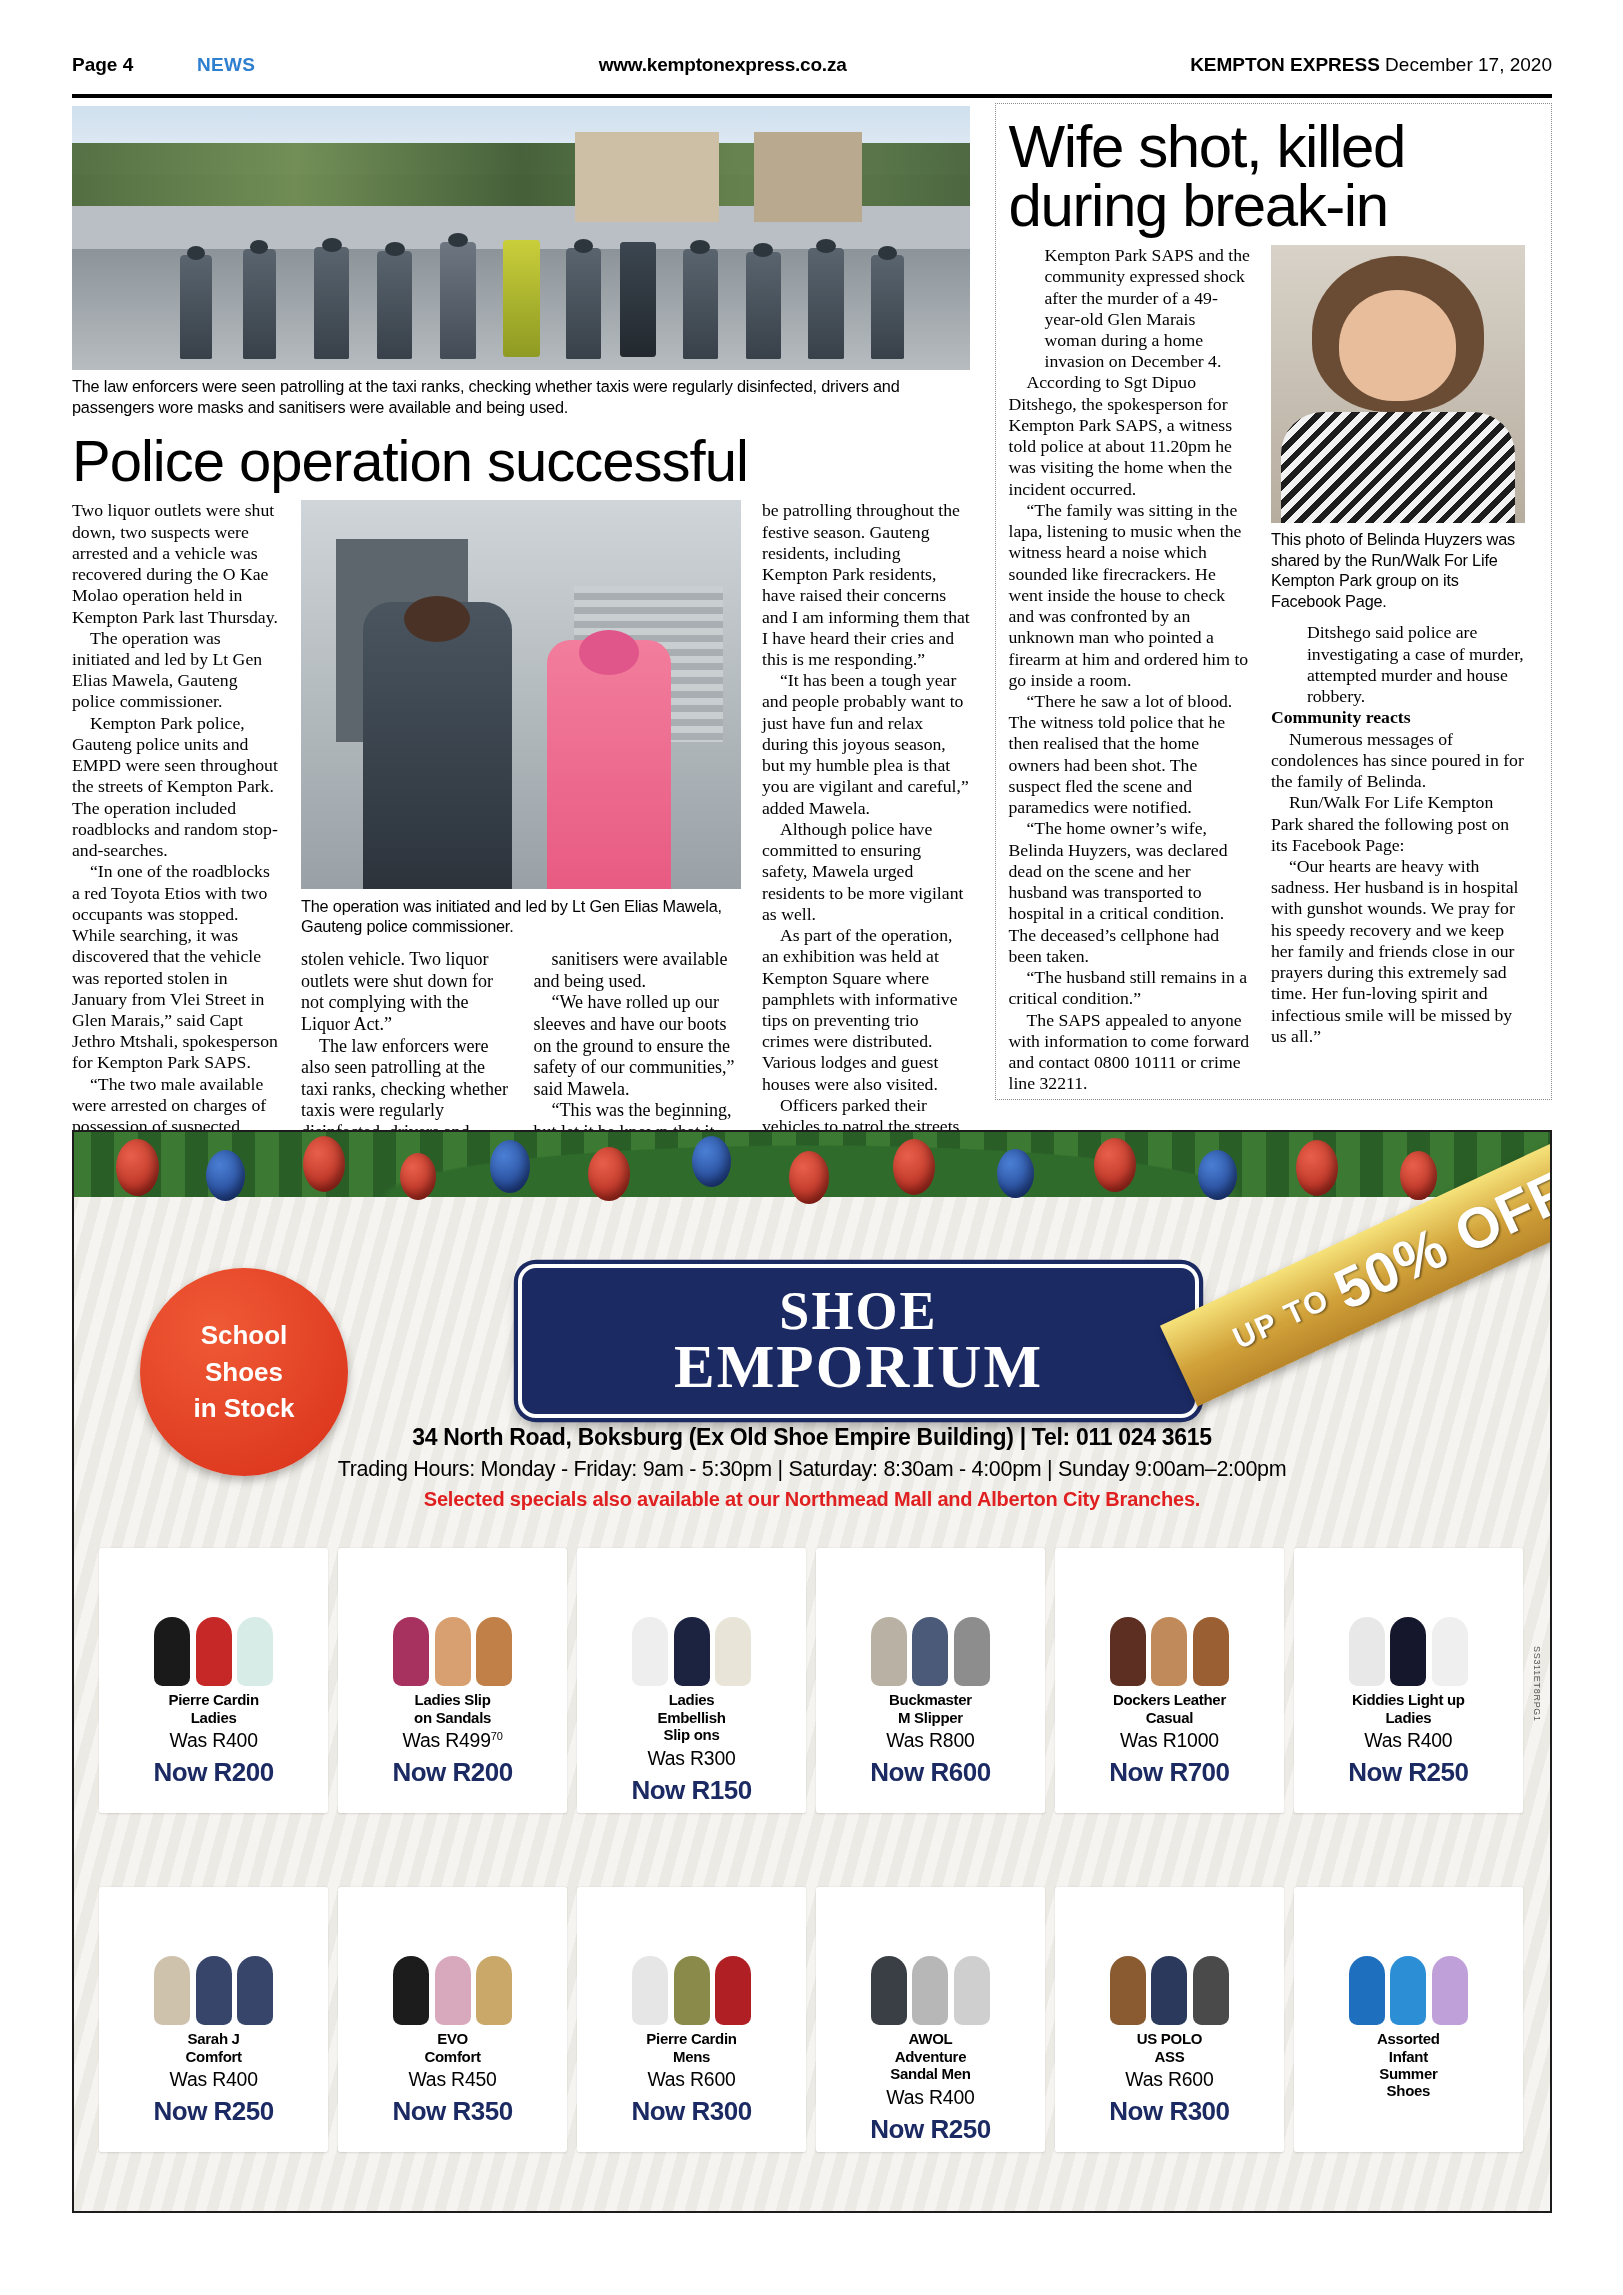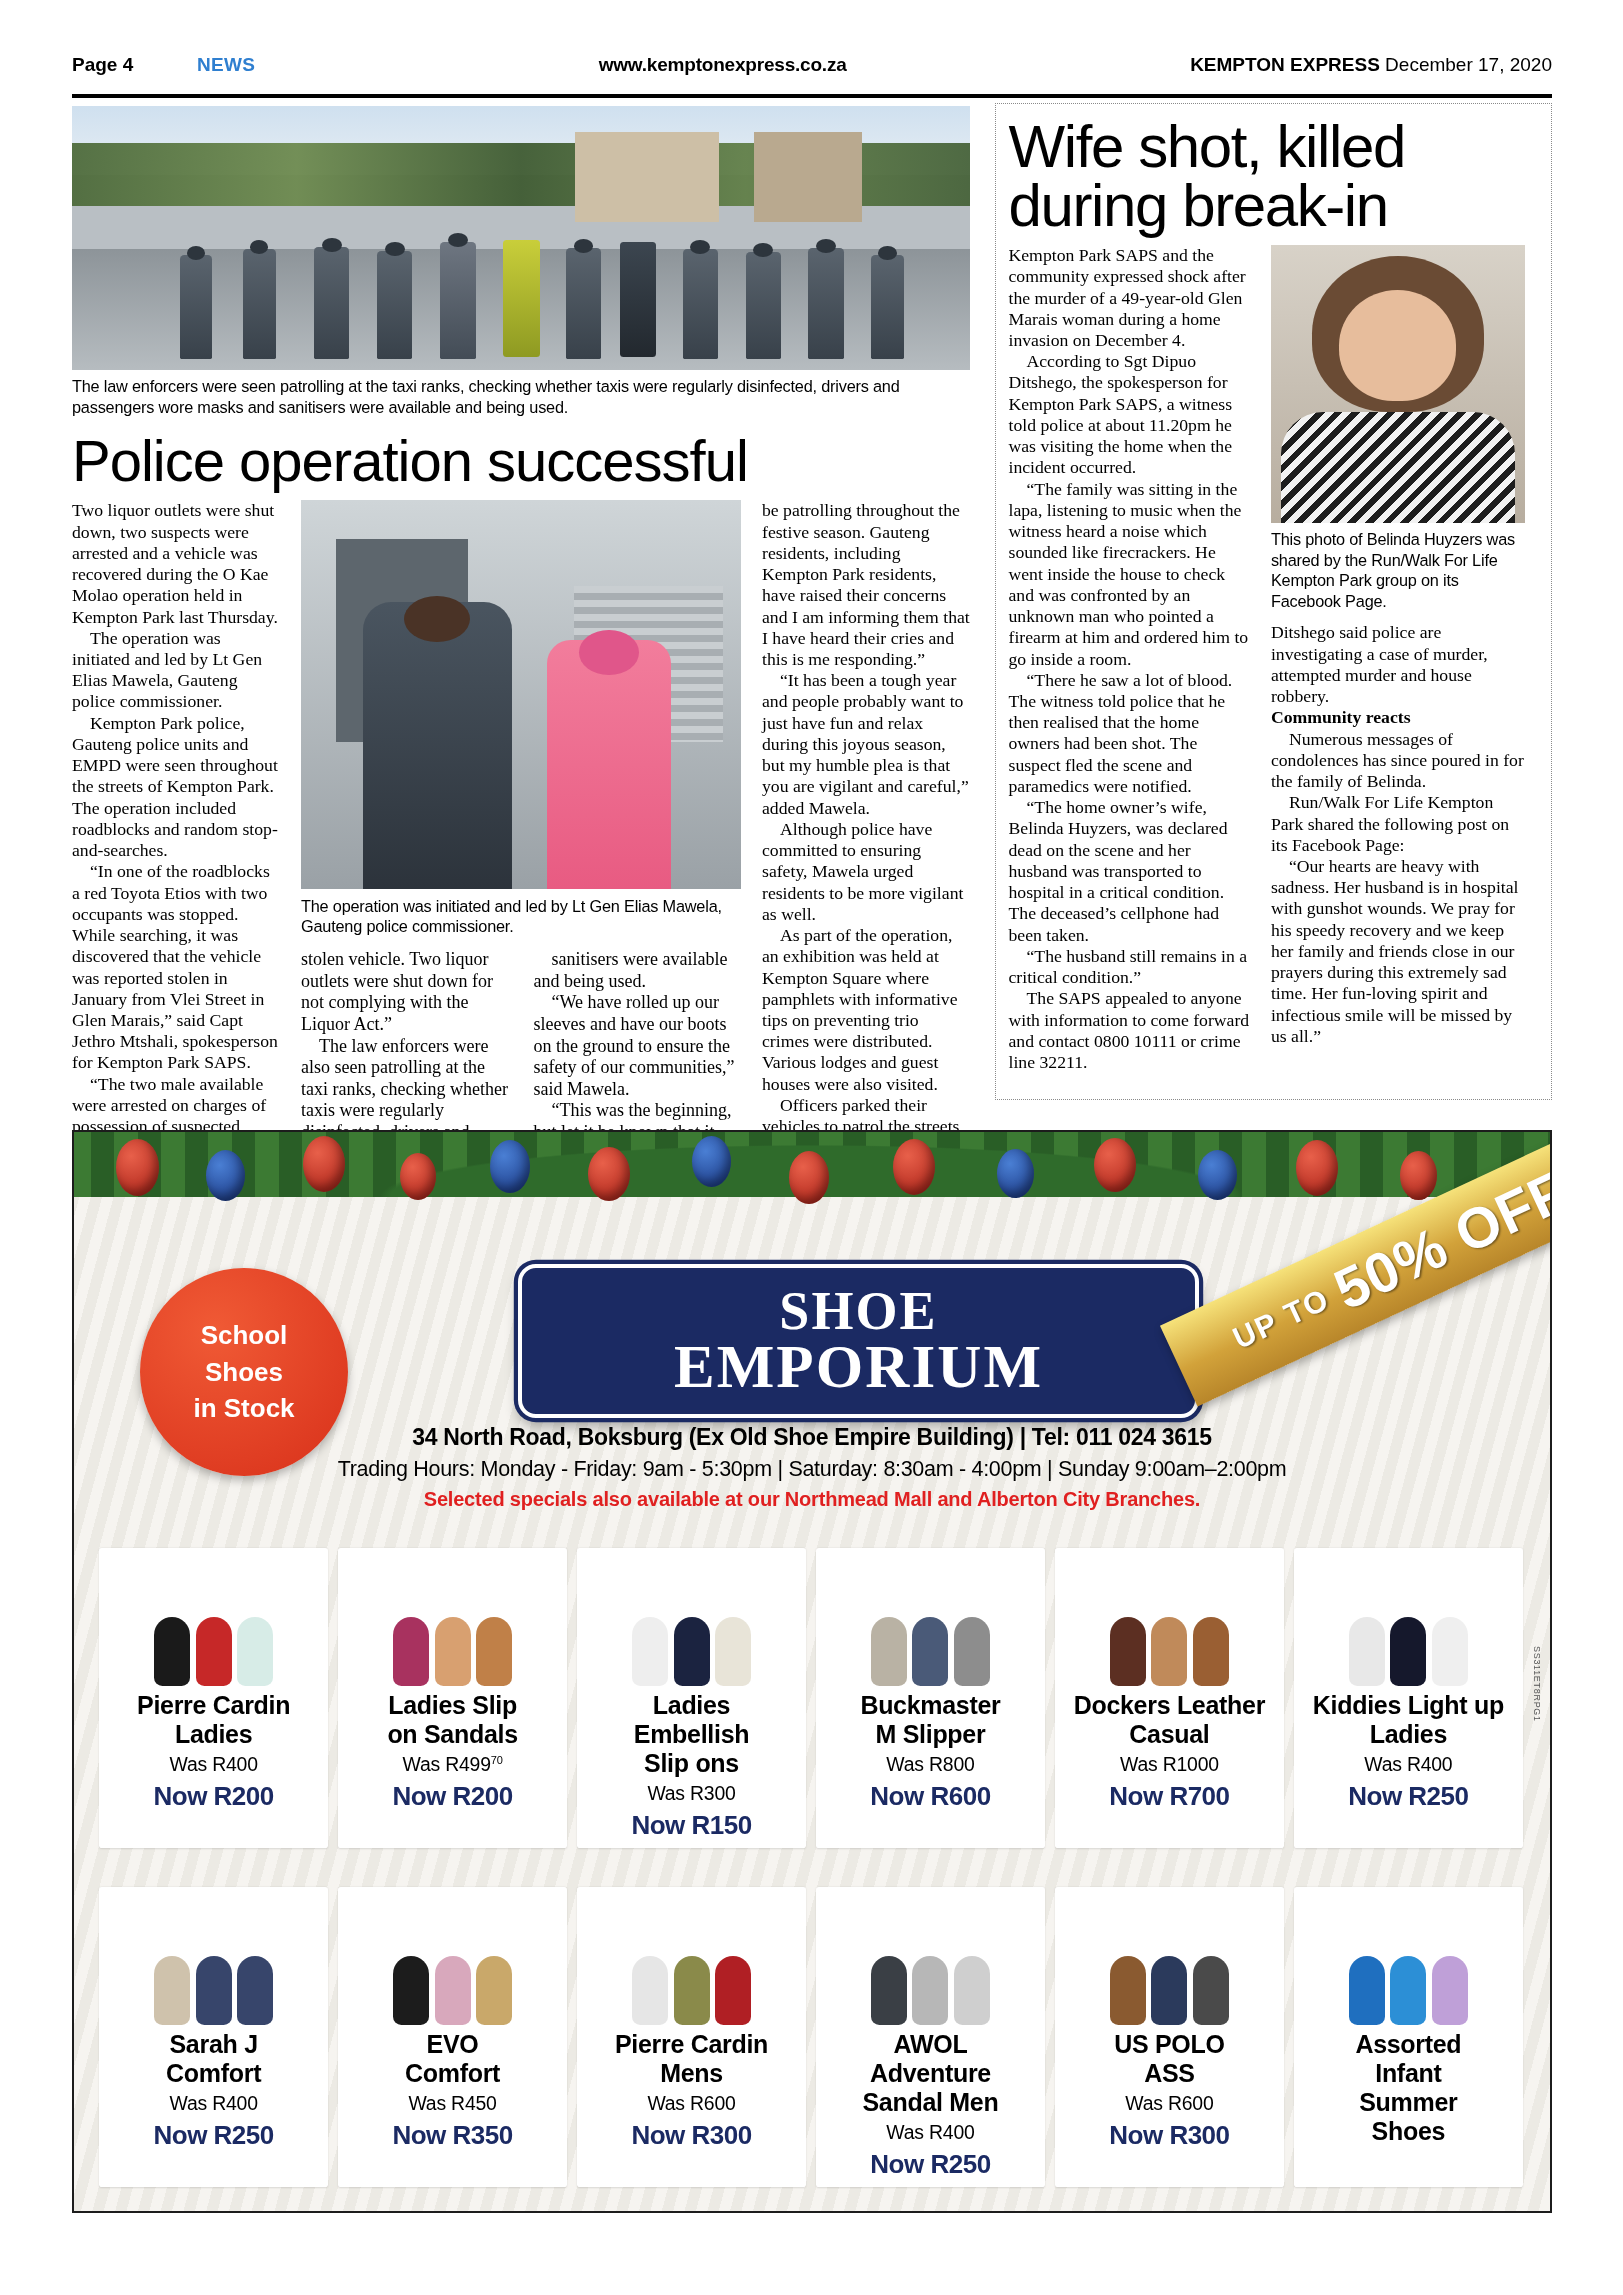--- a/index.html
+++ b/index.html
@@ -71,21 +71,21 @@
 
   
   .right-box{position:absolute;left:995px;top:103px;width:557px;height:997px;
              border:1.4px dotted #8a8a8a;background:#fff;box-sizing:border-box;padding:11px 12.5px;}
   .rheadline{font-family:"Liberation Sans",sans-serif;font-weight:400;font-size:60px;
              line-height:.98;letter-spacing:-1.4px;margin:2.8px 0 9.7px 0;}
   .rgrid{display:flex;gap:19.4px;}
   .rcolA{width:243px;font-size:17.7px;line-height:1.2;}
   .rcolB{width:254px;font-size:17.7px;line-height:1.2;}
   .rcolA p,.rcolB p{margin:0;text-indent:18px;}
-  .rcolA p.first,.rcolB p.first{text-indent:0;}
+  .rcolA p.first,.rcolB p.first{text-indent:0;margin-left:36px;}
   .subhead{font-weight:700;text-indent:0 !important;}
 
   .portrait{width:100%;height:278px;position:relative;overflow:hidden;background:#cfc7bd;margin-bottom:5.6px;}
   .portrait .bg{position:absolute;inset:0;background:linear-gradient(#d8d2c8,#b7ad9f);}
   .portrait .hair{position:absolute;left:16%;top:4%;width:68%;height:56%;
      background:#6a4b34;border-radius:50% 50% 44% 44%;}
   .portrait .face{position:absolute;left:27%;top:16%;width:46%;height:40%;
      background:#e7bd9c;border-radius:50% 50% 46% 46%;}
   .portrait .body{position:absolute;left:4%;bottom:0;width:92%;height:40%;
      background:repeating-linear-gradient(135deg,#1d1d1d 0 6.2px,#f2f2f2 6.2px 12.5px);
@@ -136,21 +136,21 @@
 
   .grid{position:absolute;left:25px;top:416px;width:1424px;
         display:grid;grid-template-columns:repeat(6,1fr);gap:9.7px;}
   .grid.row2{top:755px;}
   .card{background:#fff;border-radius:2.8px;padding:5.6px 4.2px 7px;
         display:flex;flex-direction:column;align-items:center;
         box-shadow:0 0.7px 2.1px rgba(0,0,0,.12);}
   .shoes{height:132px;width:100%;position:relative;display:flex;align-items:flex-end;
          justify-content:center;gap:5.6px;margin-bottom:5.6px;}
   .shoe{width:36px;height:69px;border-radius:18px 18px 8.3px 8.3px;}
-  .pname{font-family:"Liberation Sans",sans-serif;font-weight:700;font-size:25px;
+  .pname{font-family:"Liberation Sans",sans-serif;font-weight:700;font-size:15px;
          line-height:1.16;text-align:center;letter-spacing:-0.3px;}
   .pwas{font-family:"Liberation Sans",sans-serif;font-weight:400;font-size:19.4px;
         margin-top:3.5px;letter-spacing:-0.2px;}
   .pwas sup{font-size:11px;}
   .pnow{font-family:"Liberation Sans",sans-serif;font-weight:700;font-size:26px;
         color:#1b2a63;margin-top:4.9px;letter-spacing:-0.5px;}
 
   .adcode{position:absolute;right:8.3px;top:514px;writing-mode:vertical-rl;
      font-family:"Liberation Sans",sans-serif;font-size:9px;color:#555;letter-spacing:0.7px;}
 </style>

